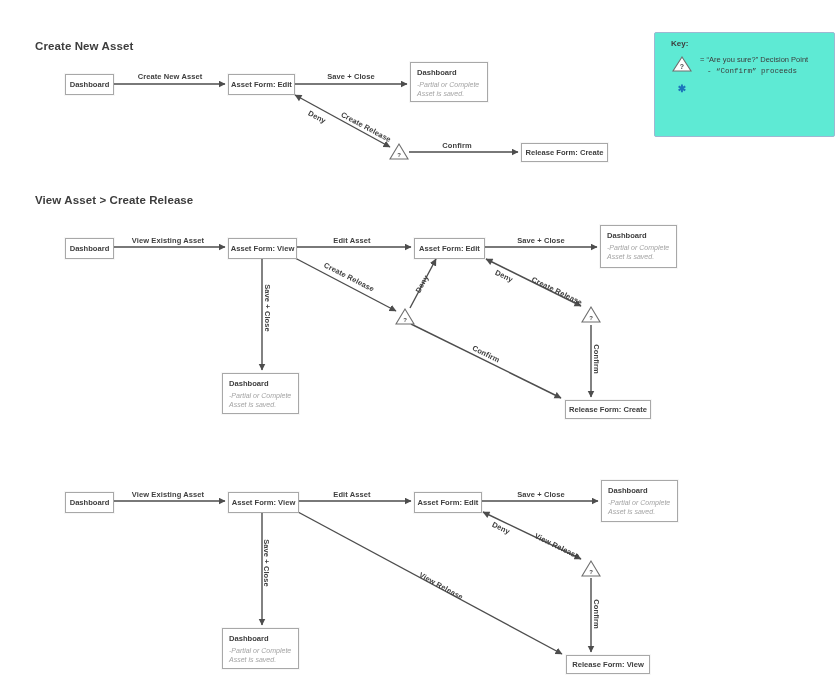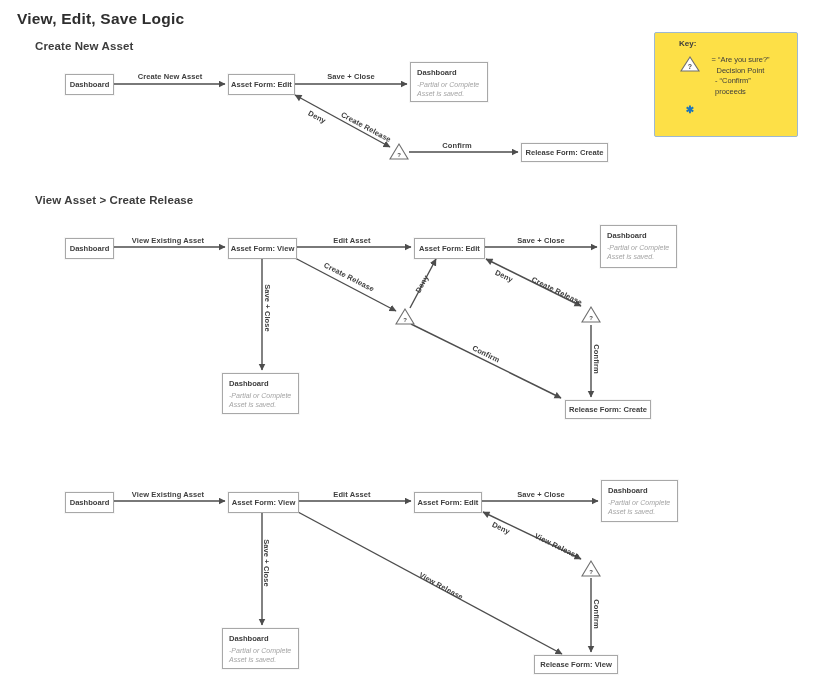--- a/index.html
+++ b/index.html
@@ -26,28 +26,28 @@
     display:flex;flex-direction:column;align-items:flex-start;justify-content:flex-start;
     box-shadow:0 0 0 1px rgba(0,0,0,0.03);
   }
   .saved-title{font-size:7.6px;font-weight:700;color:#3e3e3e;}
   .saved-note{font-size:7px;font-style:italic;color:#a3a3a3;line-height:1.35;margin-top:3px;}
   .edge-label{
     position:absolute;font-size:7.5px;font-weight:700;color:#3e3e3e;
     white-space:nowrap;letter-spacing:.1px;
   }
   .key-box{
-    position:absolute;left:654px;top:32px;width:144px;height:105px;box-sizing:border-box;
-    border:1.5px solid #9db8d2;background:#fde047;border-radius:2px;padding:6px 24px;
+    position:absolute;left:654px;top:32px;width:181px;height:105px;box-sizing:border-box;
+    border:1.5px solid #9db8d2;background:#5eead4;border-radius:2px;padding:6px 16px;
   }
   .key-title{font-size:8px;font-weight:700;color:#3c3c3c;}
   .key-row{display:flex;gap:7px;margin-top:7px;align-items:flex-start;}
   .key-icon-col{width:22px;flex:0 0 22px;display:flex;justify-content:center;}
   .key-text{font-size:7.5px;color:#3c3c3c;line-height:1.4;font-weight:400;}
-  .key-text .sub{display:block;padding-left:7px;}
+  .key-text .sub{display:block;padding-left:7px;font-family:Liberation Mono, monospace;}
   .key-text .lead{display:block;text-align:center;}
   .asterisk{color:#1c75bb;font-size:10px;line-height:1;font-weight:700;margin-top:1px;}
 </style>
 </head>
 <body>
 
 <div class="canvas">
 
   <svg class="wires" viewBox="0 0 840 700">
     <defs>
@@ -90,21 +90,20 @@
       <polygon points="591,561 582,576 600,576"></polygon>
     </g>
     <g font-size="6" font-weight="700" fill="#4a4a4a" text-anchor="middle" stroke="none" font-family="Liberation Sans, sans-serif">
       <text x="399" y="157">?</text>
       <text x="405" y="322">?</text>
       <text x="591" y="320">?</text>
       <text x="591" y="574">?</text>
     </g>
   </svg>
 
-  <div class="page-title" style="left:17px;top:10px">View, Edit, Save Logic</div>
   <div class="section-heading" style="left:35px;top:40px">Create New Asset</div>
   <div class="section-heading" style="left:35px;top:194px">View Asset &gt; Create Release</div>
 
   <div class="node" style="left:65px;top:74px;width:47px;height:19px">Dashboard</div>
   <div class="node" style="left:228px;top:74px;width:65px;height:19px">Asset Form: Edit</div>
   <div class="node-saved" style="left:410px;top:62px;width:78px;height:40px">
     <span class="saved-title">Dashboard</span>
     <span class="saved-note">-Partial or Complete Asset is saved.</span>
   </div>
   <div class="node" style="left:521px;top:143px;width:85px;height:17px">Release Form: Create</div>
@@ -143,21 +142,21 @@
   <div class="node" style="left:228px;top:492px;width:69px;height:19px">Asset Form: View</div>
   <div class="node" style="left:414px;top:492px;width:66px;height:19px">Asset Form: Edit</div>
   <div class="node-saved" style="left:601px;top:480px;width:77px;height:42px">
     <span class="saved-title">Dashboard</span>
     <span class="saved-note">-Partial or Complete Asset is saved.</span>
   </div>
   <div class="node-saved" style="left:222px;top:628px;width:77px;height:41px">
     <span class="saved-title">Dashboard</span>
     <span class="saved-note">-Partial or Complete Asset is saved.</span>
   </div>
-  <div class="node" style="left:534px;top:655px;width:82px;height:17px">Release Form: View</div>
+  <div class="node" style="left:566px;top:655px;width:82px;height:17px">Release Form: View</div>
 
   <div class="edge-label" style="left:168px;top:494px;transform:translate(-50%,-50%)">View Existing Asset</div>
   <div class="edge-label" style="left:352px;top:494px;transform:translate(-50%,-50%)">Edit Asset</div>
   <div class="edge-label" style="left:541px;top:494px;transform:translate(-50%,-50%)">Save + Close</div>
   <div class="edge-label" style="left:266px;top:563px;transform:translate(-50%,-50%) rotate(90deg)">Save + Close</div>
   <div class="edge-label" style="left:441px;top:586px;transform:translate(-50%,-50%) rotate(28.5deg)">View Release</div>
   <div class="edge-label" style="left:501px;top:528px;transform:translate(-50%,-50%) rotate(26deg)">Deny</div>
   <div class="edge-label" style="left:557px;top:546px;transform:translate(-50%,-50%) rotate(26deg)">View Release</div>
   <div class="edge-label" style="left:596px;top:614px;transform:translate(-50%,-50%) rotate(90deg)">Confirm</div>
 

